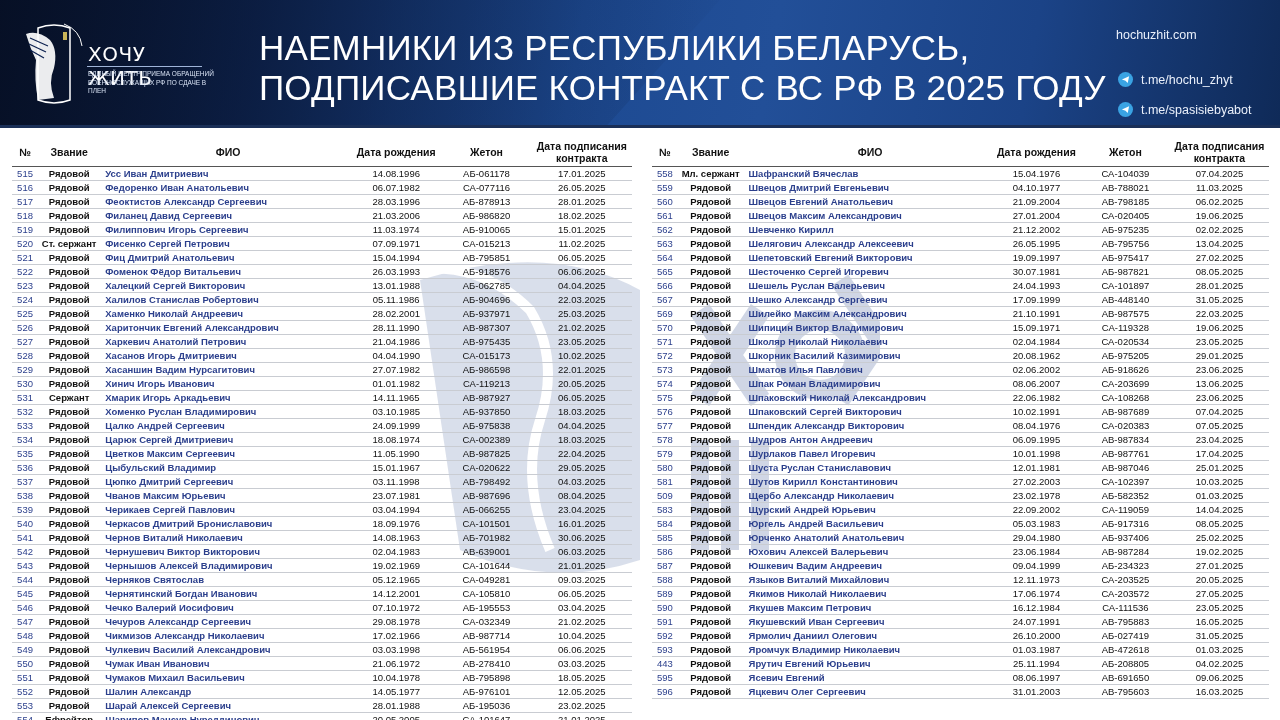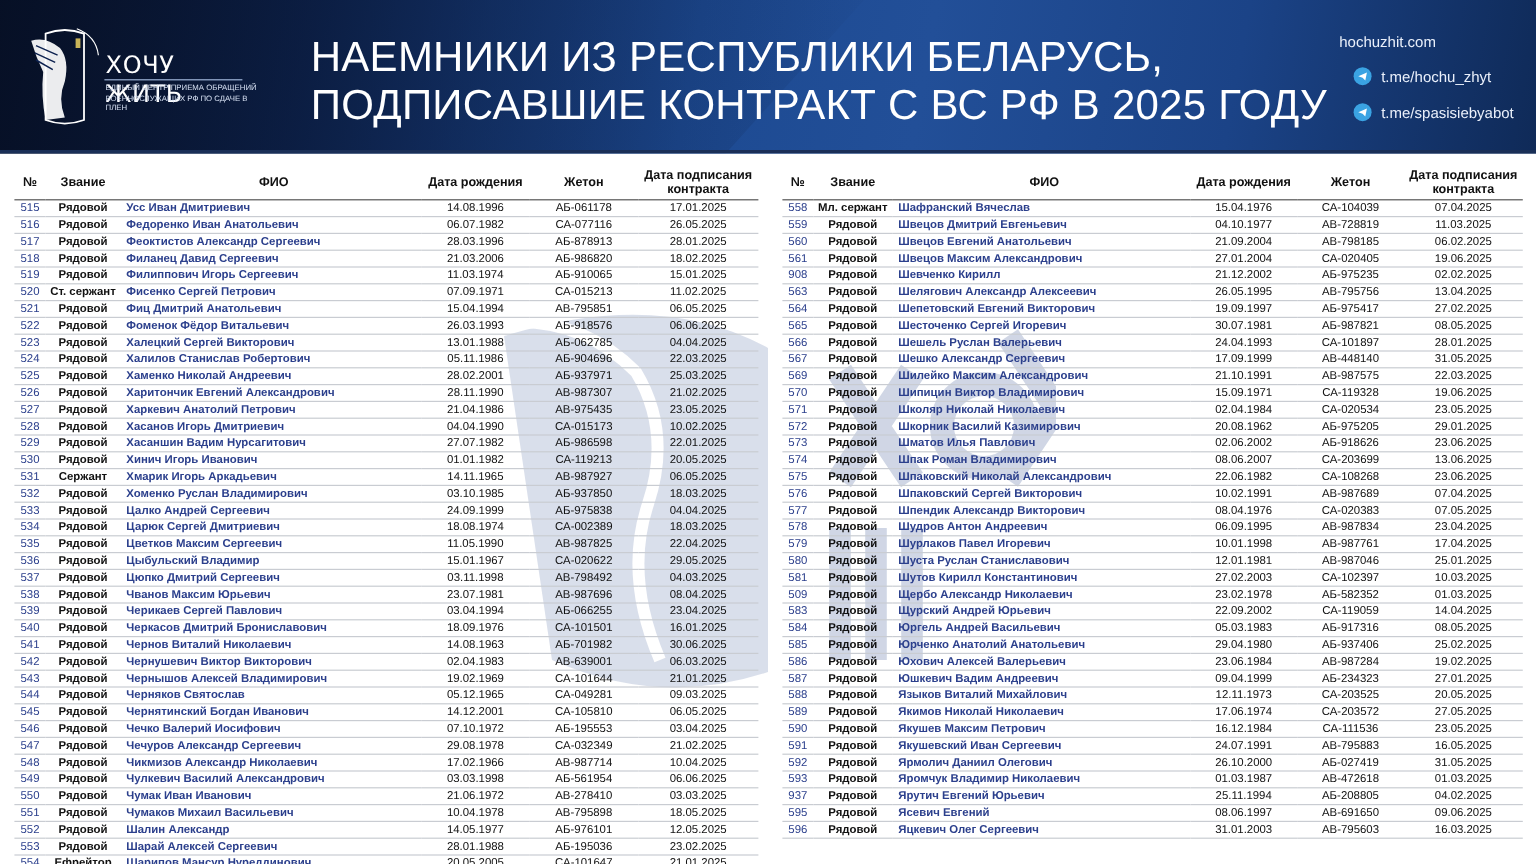--- a/index.html
+++ b/index.html
@@ -20,21 +20,21 @@
     content: ""; position: absolute; left: 0; bottom: 0; width: 1280px; height: 3px; background: #1a2f57;
   }
   .logo { position: absolute; left: 24px; top: 20px; width: 190px; height: 100px; }
   .logo-shield { position: absolute; left: 0; top: 0; width: 60px; height: 90px; }
   .logo-title { position: absolute; left: 64px; top: 22px; color: #ffffff; font-weight: 400; font-size: 20px; letter-spacing: 0.5px; font-family: "DejaVu Sans", sans-serif; }
   .logo-line { position: absolute; left: 63px; top: 46px; width: 115px; height: 1px; background: #9fb4d8; }
   .logo-sub { position: absolute; left: 64px; top: 50px; color: #d6e0f2; font-size: 6.5px; line-height: 8.5px; text-transform: uppercase; width: 130px; }
   .title { position: absolute; left: 220px; top: 28px; color: #ffffff; font-weight: 400; font-size: 35px; line-height: 40px; letter-spacing: 0.2px; margin-left: 39px; }
   .links { position: absolute; left: 1116px; top: 26px; color: #eaf0fb; font-size: 12.5px; }
   .links .site { position: absolute; left: 0; top: 2px; white-space: nowrap; }
-  .links .tg { position: absolute; left: 12px; white-space: nowrap; display: flex; align-items: center; }
+  .links .tg { position: absolute; left: 2px; white-space: nowrap; display: flex; align-items: center; margin-top: 16px; }
   .links .tg .ic { width: 15px; height: 15px; border-radius: 50%; background: #3aa3e3; margin-right: 8px; display: inline-flex; align-items: center; justify-content: center; }
 
   .watermark { position: absolute; left: 400px; top: 250px; width: 480px; height: 330px; pointer-events: none; opacity: 0.22; }
 
   .tbl { position: absolute; top: 140px; border-collapse: collapse; font-size: 9.5px; }
   .tbl.left { left: 12px; width: 620px; }
   .tbl.right { left: 652px; width: 617px; }
   .tbl th { font-weight: 700; color: #111; font-size: 10.5px; line-height: 11.5px; height: 26px; vertical-align: middle; border-bottom: 1.5px solid #555; }
   .tbl td { height: 13.9px; line-height: 13px; border-bottom: 1px solid #c9ccd2; white-space: nowrap; }
   .c-num { width: 26px; text-align: center; color: #2b3f8c; }
@@ -452,41 +452,41 @@
         <td class="c-name">Шафранский Вячеслав</td>
         <td class="c-dob">15.04.1976</td>
         <td class="c-tok">СА-104039</td>
         <td class="c-sign">07.04.2025</td>
       </tr>
       <tr>
         <td class="c-num">559</td>
         <td class="c-rank">Рядовой</td>
         <td class="c-name">Швецов Дмитрий Евгеньевич</td>
         <td class="c-dob">04.10.1977</td>
-        <td class="c-tok">АВ-728819</td>
+        <td class="c-tok">АВ-788021</td>
         <td class="c-sign">11.03.2025</td>
       </tr>
       <tr>
         <td class="c-num">560</td>
         <td class="c-rank">Рядовой</td>
         <td class="c-name">Швецов Евгений Анатольевич</td>
         <td class="c-dob">21.09.2004</td>
         <td class="c-tok">АВ-798185</td>
         <td class="c-sign">06.02.2025</td>
       </tr>
       <tr>
         <td class="c-num">561</td>
         <td class="c-rank">Рядовой</td>
         <td class="c-name">Швецов Максим Александрович</td>
         <td class="c-dob">27.01.2004</td>
         <td class="c-tok">СА-020405</td>
         <td class="c-sign">19.06.2025</td>
       </tr>
       <tr>
-        <td class="c-num">908</td>
+        <td class="c-num">562</td>
         <td class="c-rank">Рядовой</td>
         <td class="c-name">Шевченко Кирилл</td>
         <td class="c-dob">21.12.2002</td>
         <td class="c-tok">АБ-975235</td>
         <td class="c-sign">02.02.2025</td>
       </tr>
       <tr>
         <td class="c-num">563</td>
         <td class="c-rank">Рядовой</td>
         <td class="c-name">Шелягович Александр Алексеевич</td>
@@ -720,21 +720,21 @@
       </tr>
       <tr>
         <td class="c-num">593</td>
         <td class="c-rank">Рядовой</td>
         <td class="c-name">Яромчук Владимир Николаевич</td>
         <td class="c-dob">01.03.1987</td>
         <td class="c-tok">АВ-472618</td>
         <td class="c-sign">01.03.2025</td>
       </tr>
       <tr>
-        <td class="c-num">937</td>
+        <td class="c-num">443</td>
         <td class="c-rank">Рядовой</td>
         <td class="c-name">Ярутич Евгений Юрьевич</td>
         <td class="c-dob">25.11.1994</td>
         <td class="c-tok">АБ-208805</td>
         <td class="c-sign">04.02.2025</td>
       </tr>
       <tr>
         <td class="c-num">595</td>
         <td class="c-rank">Рядовой</td>
         <td class="c-name">Ясевич Евгений</td>

